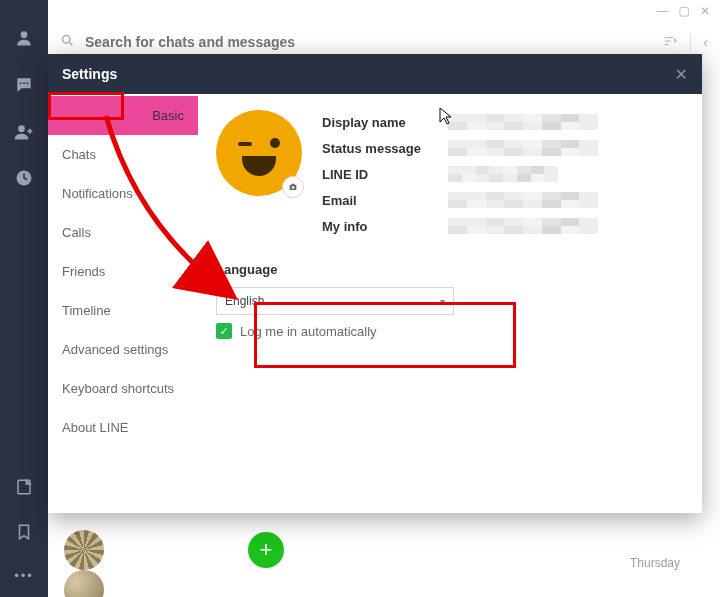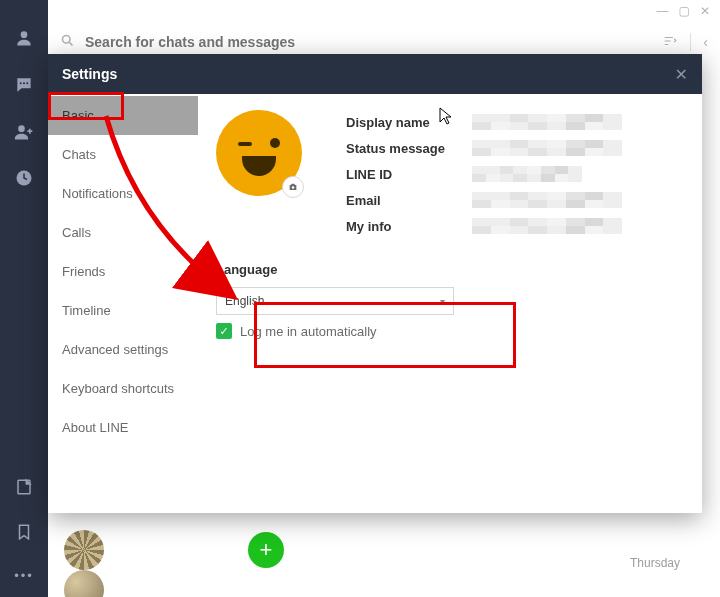--- a/index.html
+++ b/index.html
@@ -117,22 +117,23 @@
     padding-top: 2px;
   }
   .nav-item {
     padding: 12px 14px;
     color: #6a6a6a;
     font-size: 13px;
     cursor: pointer;
     background:#fff;
   }
   .nav-item.active {
-    background: #a3a3a3;
+    background: #ec4899;
     color: #333;
+    text-align: right;
   }
   .settings-content {
     flex: 1;
     padding: 16px 24px 16px 18px;
     overflow:auto;
     color:#333;
   }
   .profile-row { display:flex; gap:20px; }
   .avatar-wrap { position:relative; width:86px; height:86px; }
   .avatar {
@@ -151,21 +152,21 @@
     top:46px;
   }
   .cam-badge {
     position:absolute; right:-2px; bottom:-2px;
     width:22px; height:22px; border-radius:50%;
     background:#fff; border:1px solid #d9d9d9;
     display:flex; align-items:center; justify-content:center;
     color:#6a6a6a; font-size:11px;
   }
 
-  .profile-fields { display:flex; flex-direction:column; gap:10px; padding-top:4px;margin-left:24px; }
+  .profile-fields { display:flex; flex-direction:column; gap:10px; padding-top:4px; }
   .field-row { display:flex; align-items:center; gap:18px; }
   .field-label { width:108px; font-weight:700; color:#333; font-size:13px;}
   .pixelate {
     display:grid; grid-template-columns: repeat(8, 1fr); grid-auto-rows:8px;
     width:150px; gap:0;
   }
   .pixelate span { background:#eee; }
   .pixelate span:nth-child(3n){background:#e3e3e3;}
   .pixelate span:nth-child(5n){background:#f3f3f3;}
   .pixelate span:nth-child(7n){background:#d9d9d9;}

